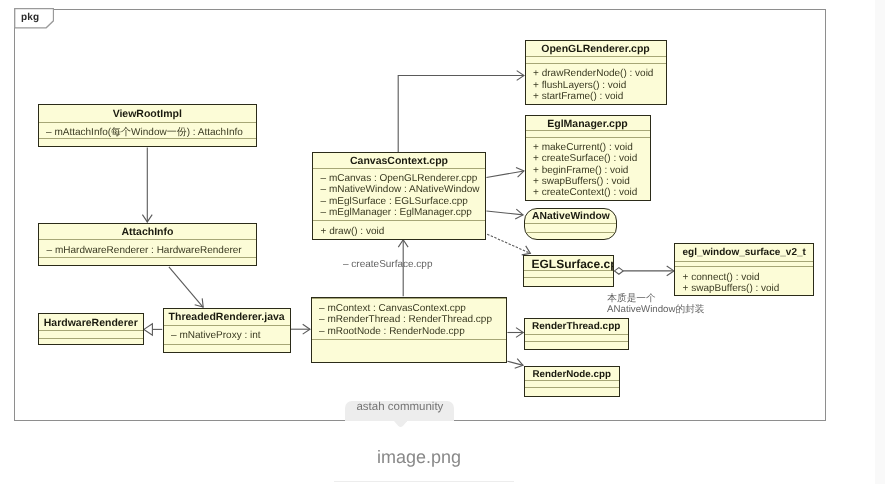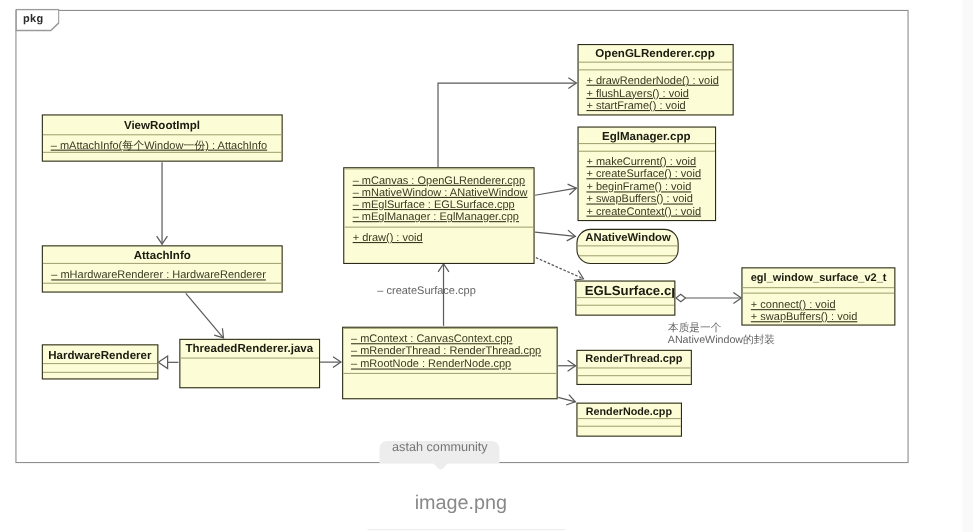--- a/index.html
+++ b/index.html
@@ -29,21 +29,21 @@
   .cls-eglsurface .name{font-size:12px;}
   .cls-anativewindow .name{font-size:10.3px;}
   .cls-eglwindowsurface .name{font-size:10px;}
   .cls-renderthread .name{font-size:10px;}
   .cls-rendernode .name{font-size:9.8px;}
   .cls .sep{border-top:1px solid #a6a676;}
   .cls .comp{box-sizing:border-box;}
   .cls .attrs{padding-top:4.6px;}
   .cls .ops{padding-top:4.4px;}
   .cls .row{white-space:nowrap;color:#3a3a22;font-size:10px;line-height:11.2px;
-            padding-left:7.6px;text-decoration:underline;}
+            padding-left:7.6px;}
 
   .lbl{position:absolute;white-space:nowrap;color:#626262;font-size:10px;line-height:11px;}
   #labels .lbl:nth-child(2),#labels .lbl:nth-child(3){font-size:9.7px;margin-left:38px;}
   svg.lines{position:absolute;left:0;top:0;width:885px;height:484px;overflow:visible;}
 
   .astah{position:absolute;left:345.4px;top:400.7px;width:109px;height:20.3px;
          background:#ededed;border-radius:7px 7px 0 0;color:#757575;
          font-size:11.5px;display:flex;justify-content:center;}
   .astah-tail{position:absolute;left:393.5px;top:420.6px;width:13.2px;height:6.6px;}
   .caption{position:absolute;left:0;top:447px;width:838px;color:#898989;
@@ -143,23 +143,27 @@
         </div>
         <div class="sep comp ops"></div>
       </div>
       <div class="cls cls-hardwarerenderer" style="left: 37.5px; top: 313px; width: 106.5px; height: 32.3px;">
         <div class="name" style="height: 16px;">HardwareRenderer</div>
         <div class="sep comp attrs" style="height: 7.6px;"></div>
         <div class="sep comp ops"></div>
       </div>
       <div class="cls cls-threadedrenderer" style="left: 162.5px; top: 307.5px; width: 128.3px; height: 45.1px;">
         <div class="name" style="height: 16.1px;">ThreadedRenderer.java</div>
+        <div class="sep comp attrs" style="height: 19px;">
+          <div class="row">–  mNativeProxy : int</div>
+        </div>
         <div class="sep comp ops"></div>
       </div>
       <div class="cls cls-canvascontext" style="left: 312px; top: 152px; width: 174px; height: 87.6px;">
+        <div class="name" style="height: 14.6px;">CanvasContext.cpp</div>
         <div class="sep comp attrs" style="height: 52.9px;">
           <div class="row">–  mCanvas : OpenGLRenderer.cpp</div>
           <div class="row">–  mNativeWindow : ANativeWindow</div>
           <div class="row">–  mEglSurface : EGLSurface.cpp</div>
           <div class="row">–  mEglManager : EglManager.cpp</div>
         </div>
         <div class="sep comp ops">
           <div class="row">+  draw() : void</div>
         </div>
       </div>

